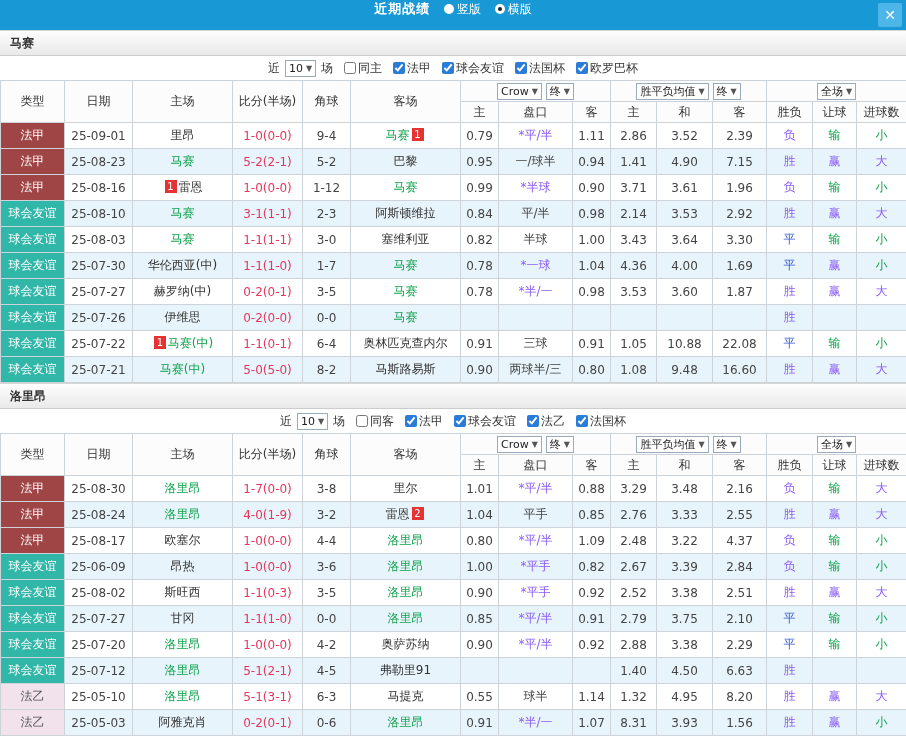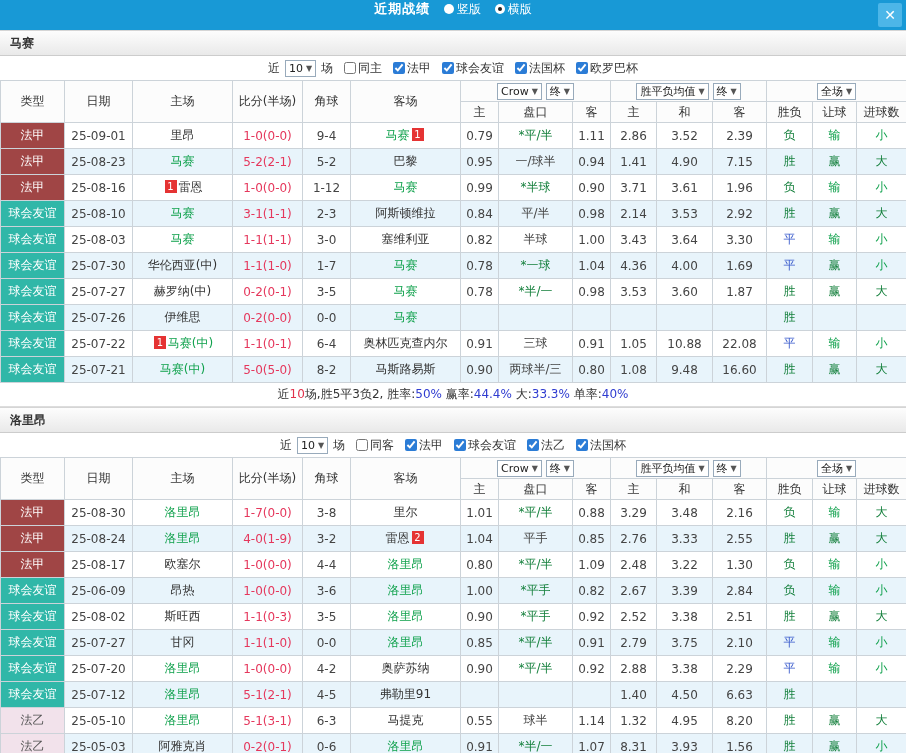--- a/index.html
+++ b/index.html
@@ -42,21 +42,21 @@
   .t-fr { background: #30b7a8; }
   .t-l2 { background: #f2e2eb; color: #555 !important; }
   td.t-l2 { color: #555; }
 
   .score { color: #e5375c; }
   .focus-team { color: #0fa14c; }
   .team { color: #333; }
   .badge { display: inline-block; min-width: 12px; height: 13px; line-height: 13px; background: #e53333;
     color: #fff; font-size: 10px; font-style: normal; padding: 0 1px; margin: 0 2px; vertical-align: 1px; }
 
-  .red { color: #15803d; }
+  .red { color: #8b5cf6; }
   .green { color: #0fa14c; }
   .blue { color: #3a5bcc; }
 
   .summary { height: 24px; line-height: 23px; text-align: center; background: #fff;
     border-bottom: 1px solid #ddd; }
   .s-plain { color: #333; }
   .s-red { color: #e0314b; }
   .s-blue { color: #2f3cd0; }
 </style>
 </head>
@@ -292,21 +292,20 @@
       <td>0.80</td>
       <td>1.08</td>
       <td>9.48</td>
       <td>16.60</td>
       <td class="red">胜</td>
               <td class="red">赢</td>
               <td class="red">大</td>
     </tr>
           </tbody>
     </table>
-    <div class="summary"><span class="s-plain">近</span><span class="s-red">10</span><span class="s-plain">场,胜5平3负2, 胜率:</span><span class="s-blue">50%</span><span class="s-plain"> 赢率:</span><span class="s-blue">44.4%</span><span class="s-plain"> 大:</span><span class="s-blue">33.3%</span><span class="s-plain"> 单率:</span><span class="s-blue">40%</span></div>
   </div>
   <div class="section">
     <div class="section-title">洛里昂</div>
     <div class="filterbar">
       <span>近</span>
       <span class="sel">10<b class="arr">▼</b></span>
       <span>场</span>
       <label><input type="checkbox" style="">同客</label>
           <label><input type="checkbox" checked="" style="">法甲</label>
           <label><input type="checkbox" checked="" style="">球会友谊</label>
@@ -395,21 +394,21 @@
       <td>25-08-17</td>
       <td><span class="team">欧塞尔</span></td>
       <td class="score">1-0(0-0)</td>
       <td>4-4</td>
       <td><span class="focus-team">洛里昂</span></td>
       <td>0.80</td>
       <td class="red">*平/半</td>
       <td>1.09</td>
       <td>2.48</td>
       <td>3.22</td>
-      <td>1.30</td>
+      <td>4.37</td>
       <td class="red">负</td>
               <td class="green">输</td>
               <td class="green">小</td>
     </tr>
             <tr>
       <td class="type t-fr">球会友谊</td>
       <td>25-06-09</td>
       <td><span class="team">昂热</span></td>
       <td class="score">1-0(0-0)</td>
       <td>3-6</td>

